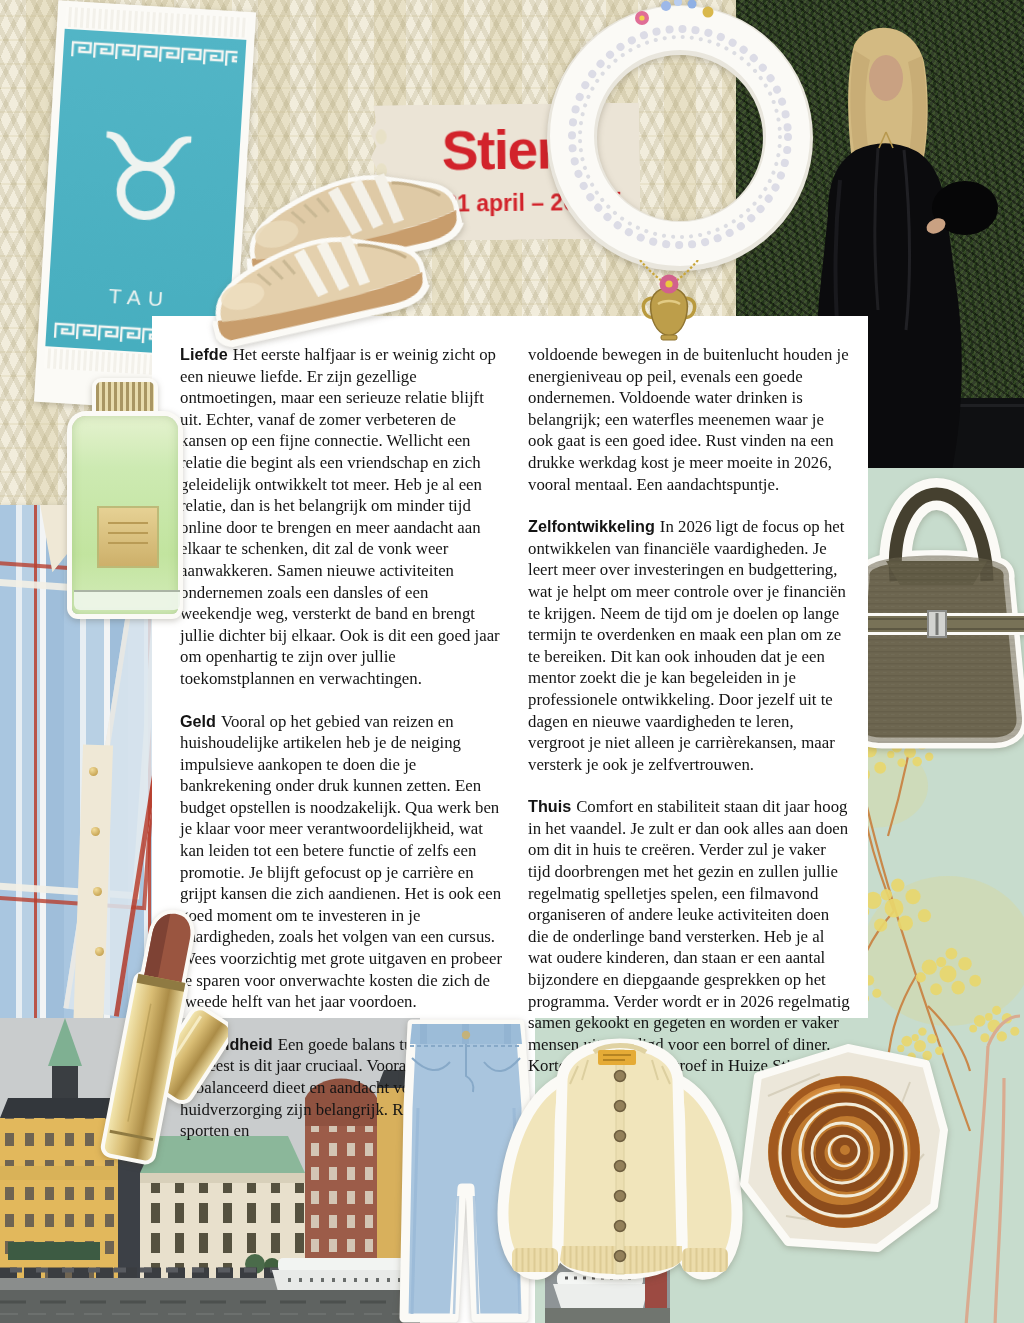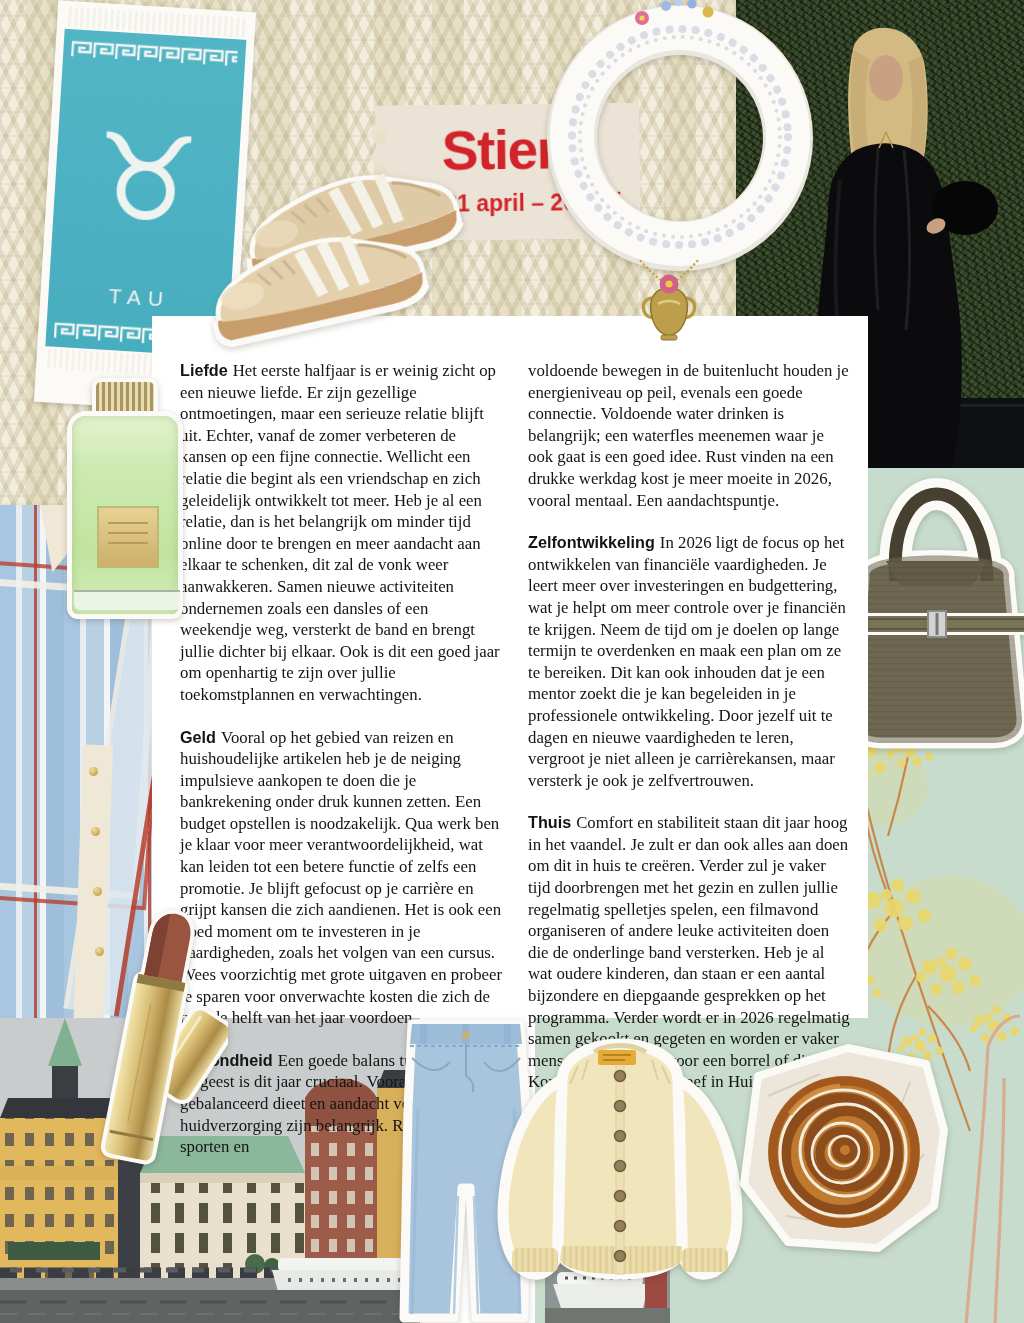--- a/index.html
+++ b/index.html
@@ -56,21 +56,21 @@
   .label{left:368px;top:104px;width:272px;height:136px;background:#ebe4d6;transform:rotate(-0.6deg);
     clip-path:polygon(2.2% 0%,100% 0%,100% 100%,2.5% 100%,1% 92%,3.2% 84%,1.2% 74%,3.2% 66%,1% 56%,3.2% 47%,1.2% 38%,3.2% 30%,1% 20%,3.2% 12%);}
   .label .hole{position:absolute;left:8px;width:11px;height:15px;border-radius:50%;background:#e8e1c7;}
   .label .title{position:absolute;left:74px;top:14px;font-family:"Liberation Sans",sans-serif;
       font-weight:700;font-size:55px;letter-spacing:-1.5px;color:#d2232b;}
   .label .dates{position:absolute;left:76px;top:86px;font-family:"Liberation Sans",sans-serif;
       font-weight:700;font-size:23px;color:#d2232b;}
 
   
   .box{left:152px;top:316px;width:716px;height:702px;background:#ffffff;}
-  .col{position:absolute;top:44px;width:324px;font-size:16.8px;line-height:21.6px;color:#141414;}
+  .col{position:absolute;top:28px;width:324px;font-size:16.8px;line-height:21.6px;color:#141414;}
   .col p{margin:0 0 21px 0;}
   .lead{font-family:"Liberation Sans",sans-serif;font-weight:700;font-size:16.2px;margin-right:5px;}
   .col1{left:28px;}
   .col2{left:376px;}
 
   
   .perfume{left:70px;top:382px;width:112px;height:236px;}
   .perfume .cap{position:absolute;left:26px;top:0;width:58px;height:36px;border-radius:5px;
       background:repeating-linear-gradient(90deg,#a99663 0 3px,#e8dcae 3px 6px);box-shadow:0 0 0 4px #fbfaf6;}
   .perfume .bottle{position:absolute;left:2px;top:34px;width:106px;height:198px;border-radius:14px 14px 6px 6px;
@@ -298,21 +298,21 @@
     </g>
   </svg>
 
   <div class="abs box">
     <div class="col col1">
       <p><span class="lead">Liefde</span><span>Het eerste halfjaar is er weinig zicht op een nieuwe liefde. Er zijn gezellige ontmoetingen, maar een serieuze relatie blijft uit. Echter, vanaf de zomer verbeteren de kansen op een fijne connectie. Wellicht een relatie die begint als een vriendschap en zich geleidelijk ontwikkelt tot meer. Heb je al een relatie, dan is het belangrijk om minder tijd online door te brengen en meer aandacht aan elkaar te schenken, dit zal de vonk weer aanwakkeren. Samen nieuwe activiteiten ondernemen zoals een dansles of een weekendje weg, versterkt de band en brengt jullie dichter bij elkaar. Ook is dit een goed jaar om openhartig te zijn over jullie toekomstplannen en verwachtingen.</span></p>
       <p><span class="lead">Geld</span><span>Vooral op het gebied van reizen en huishoudelijke artikelen heb je de neiging impulsieve aankopen te doen die je bankrekening onder druk kunnen zetten. Een budget opstellen is noodzakelijk. Qua werk ben je klaar voor meer verantwoordelijkheid, wat kan leiden tot een betere functie of zelfs een promotie. Je blijft gefocust op je carrière en grijpt kansen die zich aandienen. Het is ook een goed moment om te investeren in je vaardigheden, zoals het volgen van een cursus. Wees voorzichtig met grote uitgaven en probeer te sparen voor onverwachte kosten die zich de tweede helft van het jaar voordoen.</span></p>
       <p><span class="lead">Gezondheid</span><span>Een goede balans tussen lichaam en geest is dit jaar cruciaal. Vooral een gebalanceerd dieet en aandacht voor huidverzorging zijn belangrijk. Regelmatig sporten en</span></p>
     </div>
     <div class="col col2">
-      <p><span>voldoende bewegen in de buitenlucht houden je energieniveau op peil, evenals een goede connectie. Voldoende water drinken is belangrijk; een waterfles meenemen waar je ook gaat is een goed idee. Rust vinden na een drukke werkdag kost je meer moeite in 2026, vooral mentaal. Een aandachtspuntje.</span></p>
+      <p><span>voldoende bewegen in de buitenlucht houden je energieniveau op peil, evenals een goede ondernemen. Voldoende water drinken is belangrijk; een waterfles meenemen waar je ook gaat is een goed idee. Rust vinden na een drukke werkdag kost je meer moeite in 2026, vooral mentaal. Een aandachtspuntje.</span></p>
       <p><span class="lead">Zelfontwikkeling</span><span>In 2026 ligt de focus op het ontwikkelen van financiële vaardigheden. Je leert meer over investeringen en budgettering, wat je helpt om meer controle over je financiën te krijgen. Neem de tijd om je doelen op lange termijn te overdenken en maak een plan om ze te bereiken. Dit kan ook inhouden dat je een mentor zoekt die je kan begeleiden in je professionele ontwikkeling. Door jezelf uit te dagen en nieuwe vaardigheden te leren, vergroot je niet alleen je carrièrekansen, maar versterk je ook je zelfvertrouwen.</span></p>
       <p><span class="lead">Thuis</span><span>Comfort en stabiliteit staan dit jaar hoog in het vaandel. Je zult er dan ook alles aan doen om dit in huis te creëren. Verder zul je vaker tijd doorbrengen met het gezin en zullen jullie regelmatig spelletjes spelen, een filmavond organiseren of andere leuke activiteiten doen die de onderlinge band versterken. Heb je al wat oudere kinderen, dan staan er een aantal bijzondere en diepgaande gesprekken op het programma. Verder wordt er in 2026 regelmatig samen gekookt en gegeten en worden er vaker mensen uitgenodigd voor een borrel of diner. Kortom, gezelligheid troef in Huize Stier.</span></p>
     </div>
   </div>
 
   <svg class="abs pendant" viewBox="0 0 82 84">
     <path d="M12,0 C22,12 32,20 41,26 M70,0 C60,12 50,20 41,26" stroke="#c9a63c" stroke-width="2.2" stroke-dasharray="2.5 2" fill="none"></path>
     <path d="M24,38 q-11,2 -8,13 q3,8 11,6" stroke="#b99a3e" stroke-width="3.5" fill="none"></path>
     <path d="M58,38 q11,2 8,13 q-3,8 -11,6" stroke="#b99a3e" stroke-width="3.5" fill="none"></path>
     <path d="M41,28 c-14,0 -20,10 -18,24 c2,14 9,22 18,24 c9,-2 16,-10 18,-24 c2,-14 -4,-24 -18,-24 z" fill="#bd9e4a" stroke="#8f7430" stroke-width="1.5"></path>

